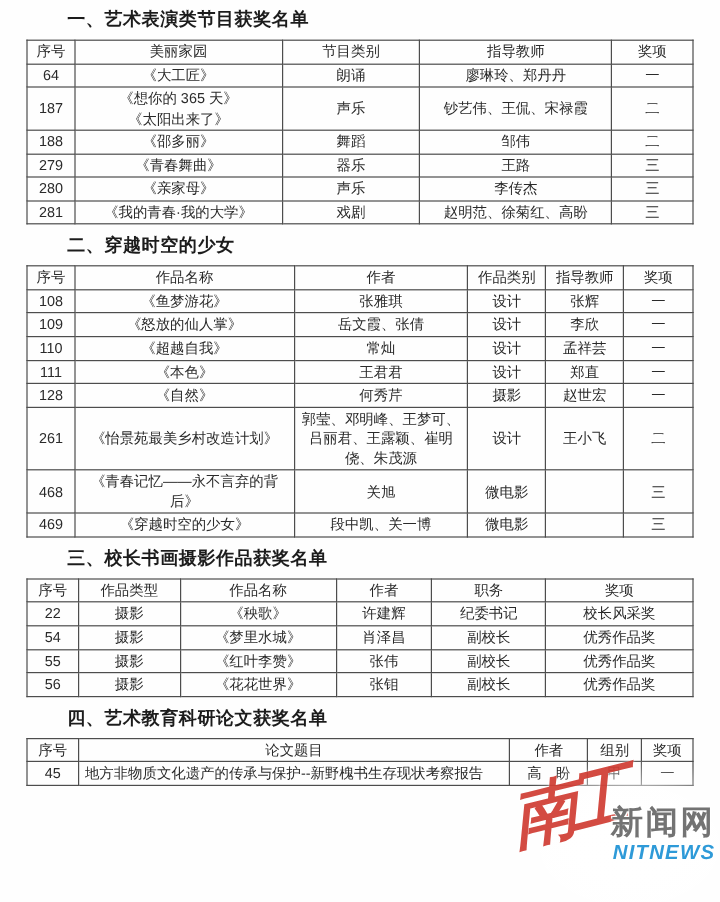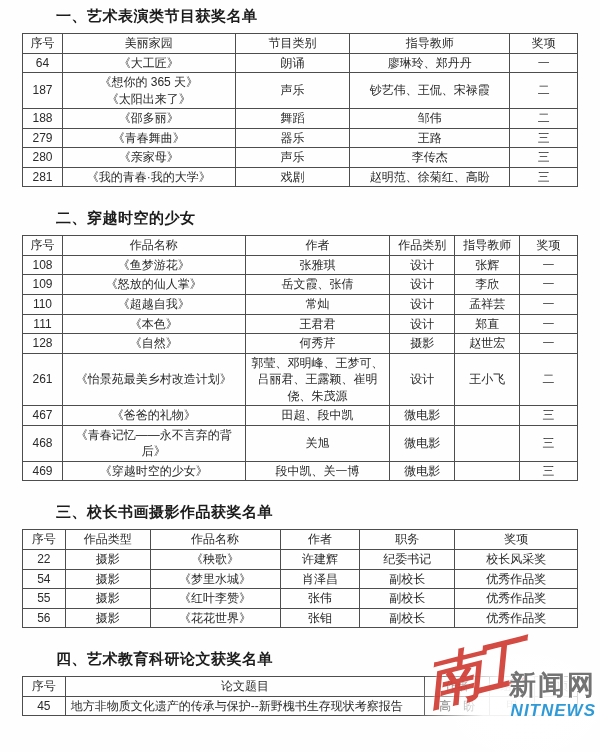--- a/index.html
+++ b/index.html
@@ -16,21 +16,21 @@
     font-size:15px;
     font-weight:700;
     color:#1c1c1c;
     margin:0 0 7px 34px;
     letter-spacing:0.5px;
   }
   table.awards {
     width:100%;
     border-collapse:collapse;
     table-layout:fixed;
-    margin:0 0 22px 0;
+    margin:0 0 8px 0;
   }
   table.awards th, table.awards td {
     border:1px solid #4d4d4d;
     font-size:12px;
     font-weight:400;
     text-align:center;
     vertical-align:middle;
     padding:1px 2px;
     line-height:1.38;
     white-space:pre-line;
@@ -220,28 +220,20 @@
           </tr>
           <tr>
             <td>261</td>
             <td>《怡景苑最美乡村改造计划》</td>
             <td>郭莹、邓明峰、王梦可、吕丽君、王露颖、崔明侥、朱茂源</td>
             <td>设计</td>
             <td>王小飞</td>
             <td>二</td>
           </tr>
           <tr>
-            <td>467</td>
-            <td>《爸爸的礼物》</td>
-            <td>田超、段中凯</td>
-            <td>微电影</td>
-            <td></td>
-            <td>三</td>
-          </tr>
-          <tr>
             <td>468</td>
             <td>《青春记忆——永不言弃的背后》</td>
             <td>关旭</td>
             <td>微电影</td>
             <td></td>
             <td>三</td>
           </tr>
           <tr>
             <td>469</td>
             <td>《穿越时空的少女》</td>

